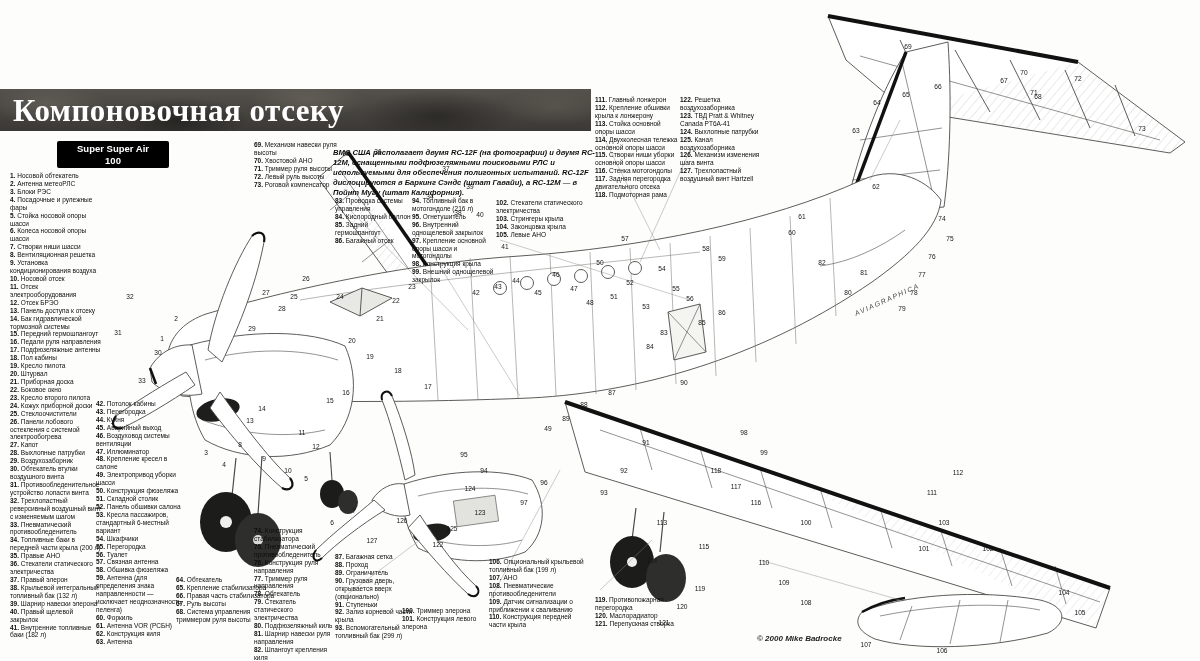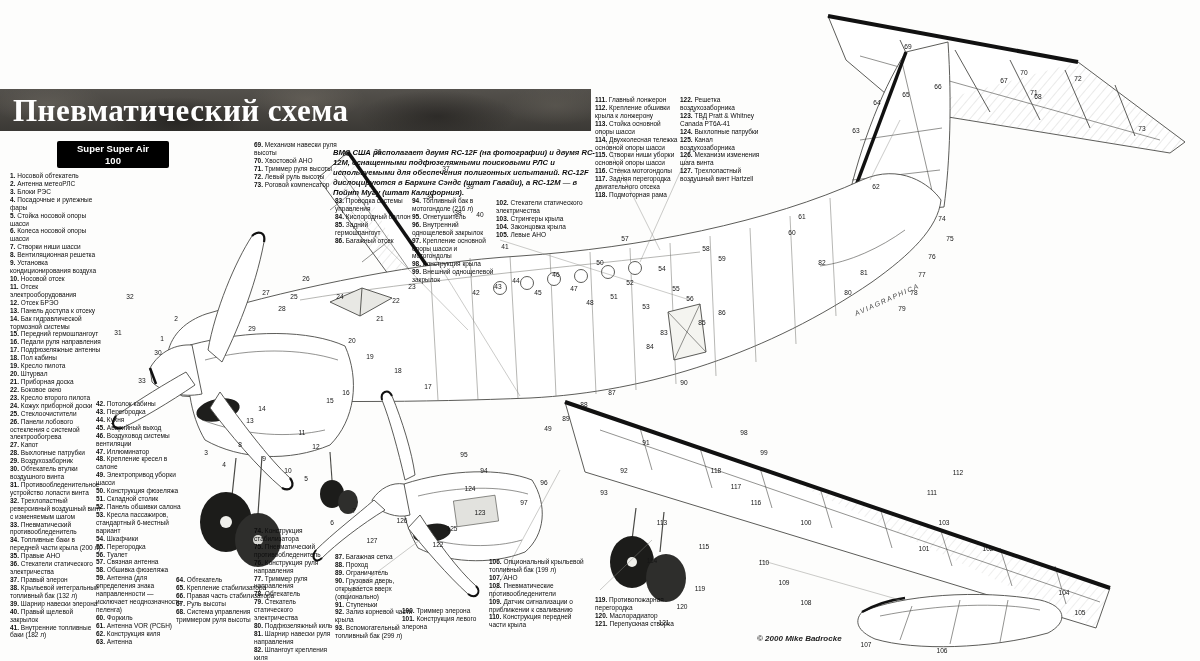--- a/index.html
+++ b/index.html
@@ -150,21 +150,21 @@
     <path d="M880,616 C940,604 1000,602 1040,610 M900,640 L912,606 M950,644 L960,600 M1000,642 L1008,600" stroke-width="0.6"></path>
     <path d="M862,612 C876,604 890,600 905,598" stroke="#111" stroke-width="2.5"></path>
 
     <g stroke="#8a8a86" stroke-width="0.45">
       <path d="M350,210 L468,330 M430,250 L520,396 M500,240 L690,300 M600,130 L660,250 M690,150 L640,262 M900,120 L870,180 M600,590 L652,540 M490,600 L560,470 M340,600 L420,540 M760,560 L900,600"></path>
     </g>
   </g>
 </svg>
 
 <div id="title-band">
-  <h1>Пневматический схема</h1>
+  <h1>Компоновочная отсеку</h1>
 </div>
 <div id="badge">
   <span>Super Super Air</span>
   <span>100</span>
 </div>
 
 <p id="intro">ВМС США располагает двумя RC-12F (на фотографии) и двумя RC-12M, оснащенными подфюзеляжными поисковыми РЛС и используемыми для обеспечения полигонных испытаний. RC-12F дислоцируются в Баркинг Сэндс (штат Гавайи), а RC-12M — в Пойнт Мугу (штат Калифорния).</p>
 
 <div id="legend-layer">
     <div class="legend-block" style="left: 10px; top: 172px; width: 92px;">

